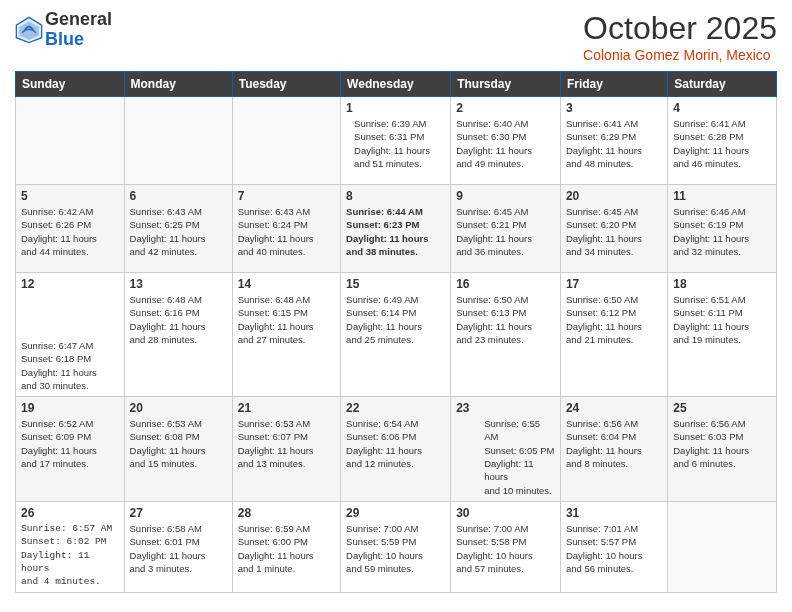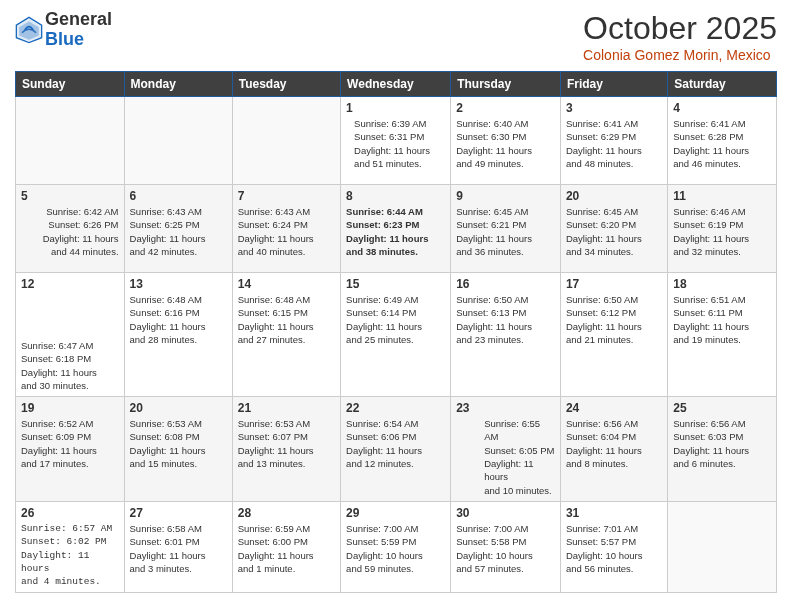--- a/index.html
+++ b/index.html
@@ -156,21 +156,21 @@
             <div class="day-num">4</div>
             <div class="day-info" style="white-space: pre-line;">Sunrise: 6:41 AM
 Sunset: 6:28 PM
 Daylight: 11 hours
 and 46 minutes.</div>
           </td>
         </tr>
         <tr>
           <td>
             <div class="day-num">5</div>
-            <div class="day-info" style="white-space: pre-line; text-align: right;">Sunrise: 6:42 AM
+            <div class="day-info" style="white-space: pre-line;">Sunrise: 6:42 AM
 Sunset: 6:26 PM
 Daylight: 11 hours
 and 44 minutes.</div>
           </td>
           <td>
             <div class="day-num">6</div>
             <div class="day-info" style="white-space: pre-line;">Sunrise: 6:43 AM
 Sunset: 6:25 PM
 Daylight: 11 hours
 and 42 minutes.</div>

